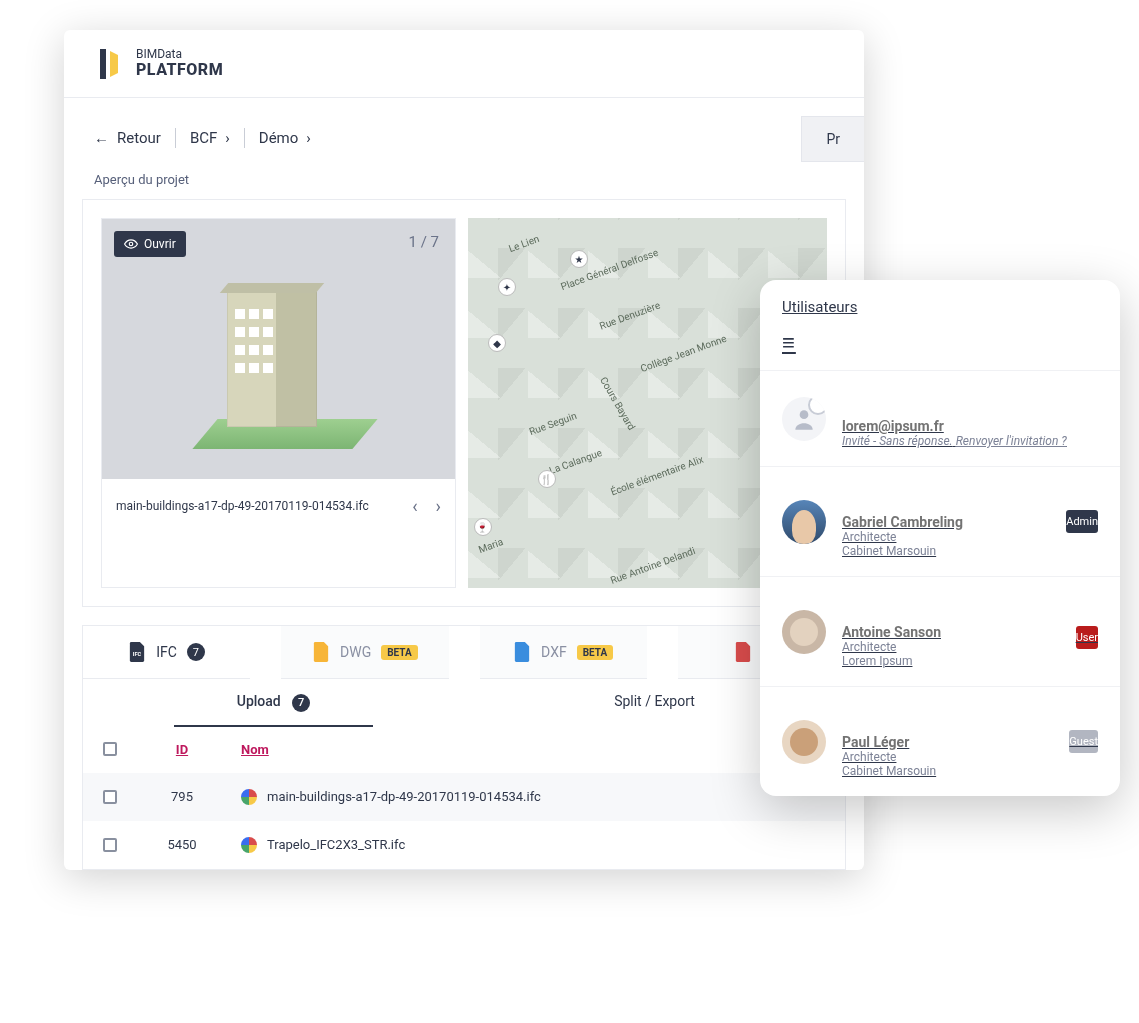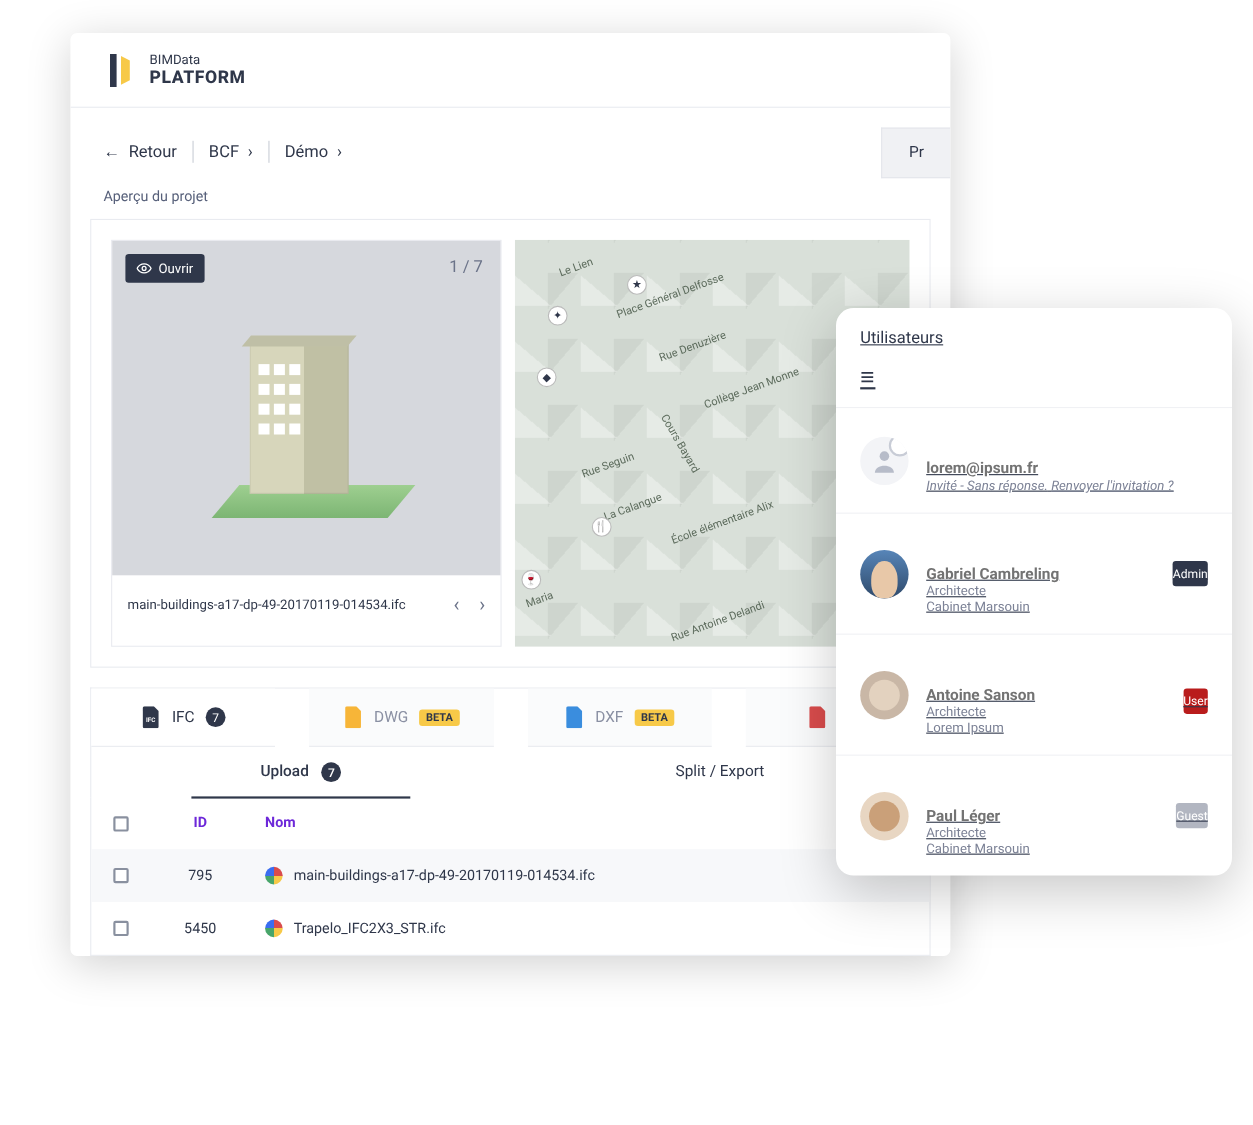--- a/index.html
+++ b/index.html
@@ -70,21 +70,21 @@
     margin: 0 18px 18px;
     border: 1px solid #e9ebf0;
     background: #fff;
     padding: 18px;
     display: flex;
     gap: 12px;
   }
   .model-card, .map-card { position: relative; }
   .model-card { flex: 0 0 355px; border: 1px solid #e9ebf0; }
   .model-media {
-    height: 304px;
+    height: 260px;
     background: #d6d8dd;
     display: flex;
     align-items: center;
     justify-content: center;
     position: relative;
     text-align: center;
   }
   .open-badge {
     position: absolute;
     left: 12px; top: 12px;
@@ -200,21 +200,21 @@
     content:""; position:absolute; left:24%; right:24%; bottom:-1px; height:2px; background:#2f374a;
   }
 
   
   .file-table {
     margin: 0 18px;
     border:1px solid #e9ebf0;
     border-top:none;
   }
   .ft-row { display:flex; align-items:center; font-size:13px; }
-  .ft-header { color:#6d28d9; font-weight:700; }
+  .ft-header { color:#be185d; font-weight:700;text-decoration:underline; }
   .ft-body .ft-row:nth-child(odd){ background:#f7f8fa; }
   .ft-cell { padding:16px 14px; }
   .c-check{ width:54px; display:flex; justify-content:center; }
   .c-id   { width:90px; text-align:center; }
   .c-name { flex:1; display:flex; align-items:center; gap:10px; }
   .ifc-ball{
     width:16px;height:16px;border-radius:50%;
     background: conic-gradient(#d94c4c 0 90deg,#f7c948 90deg 180deg,#48a56a 180deg 270deg,#3a6df0 270deg 360deg);
   }
   .chk{ width:14px;height:14px;border:2px solid #89909f;border-radius:2px; background:#fff; }

